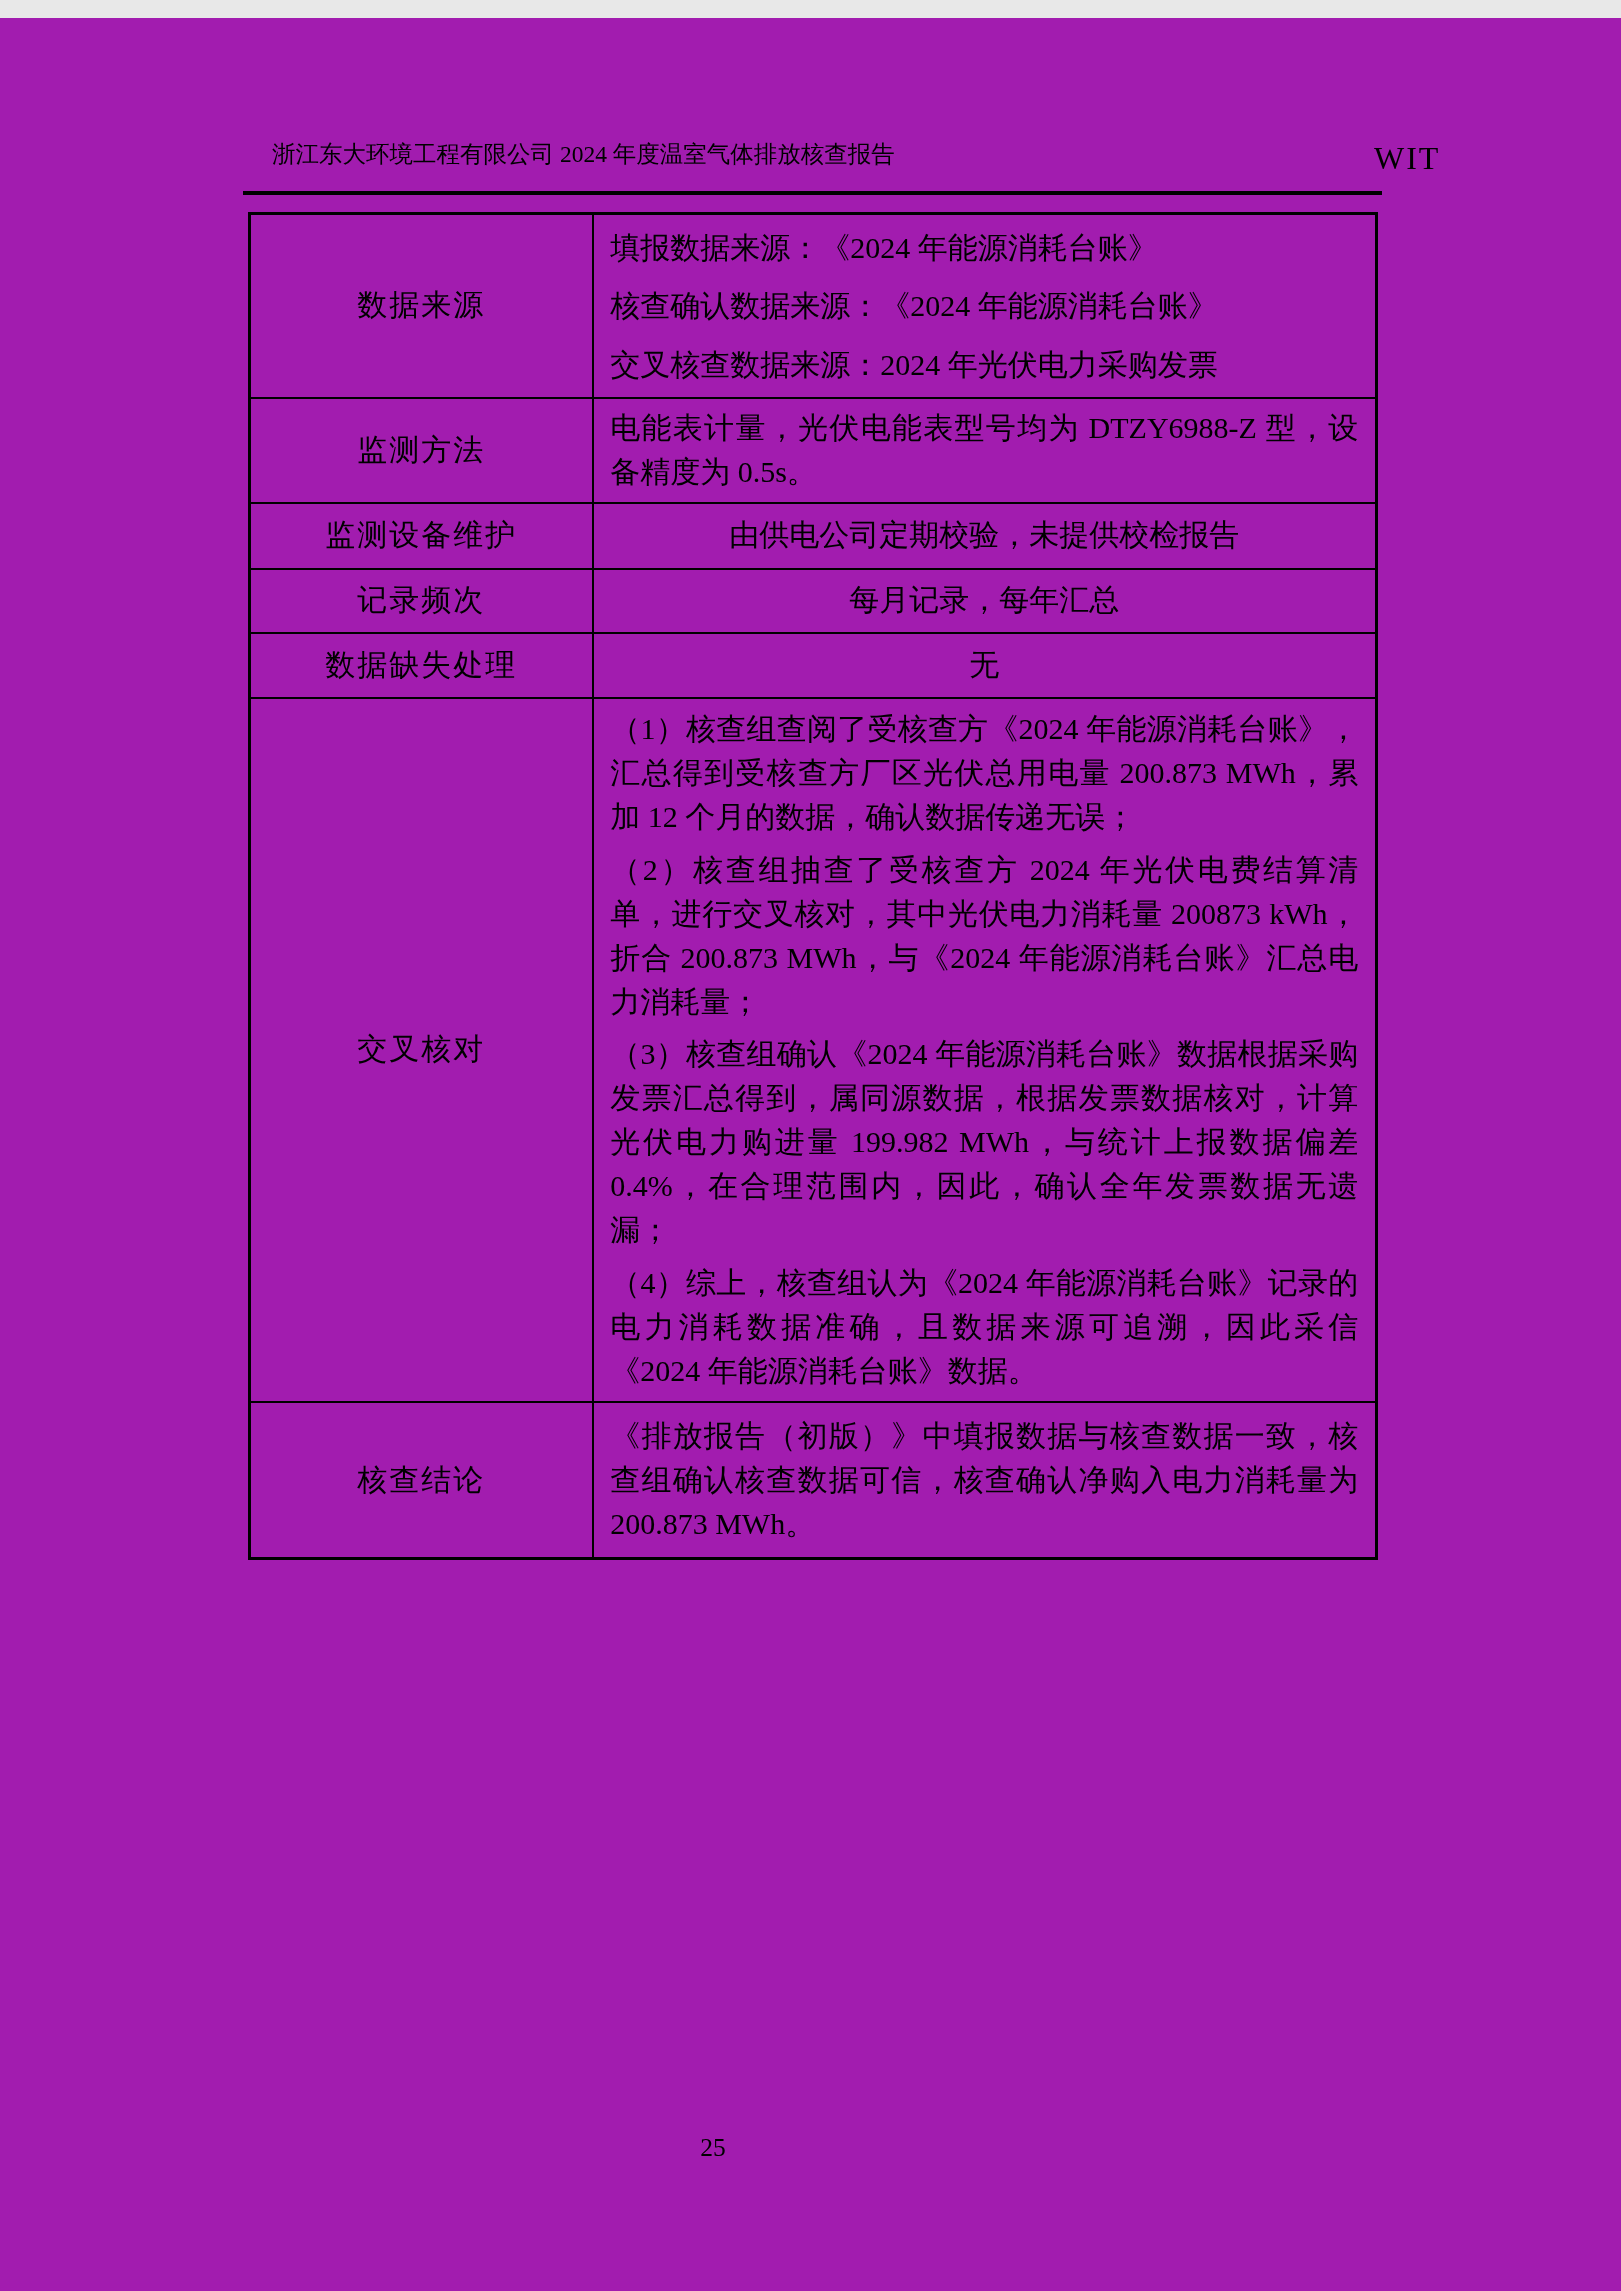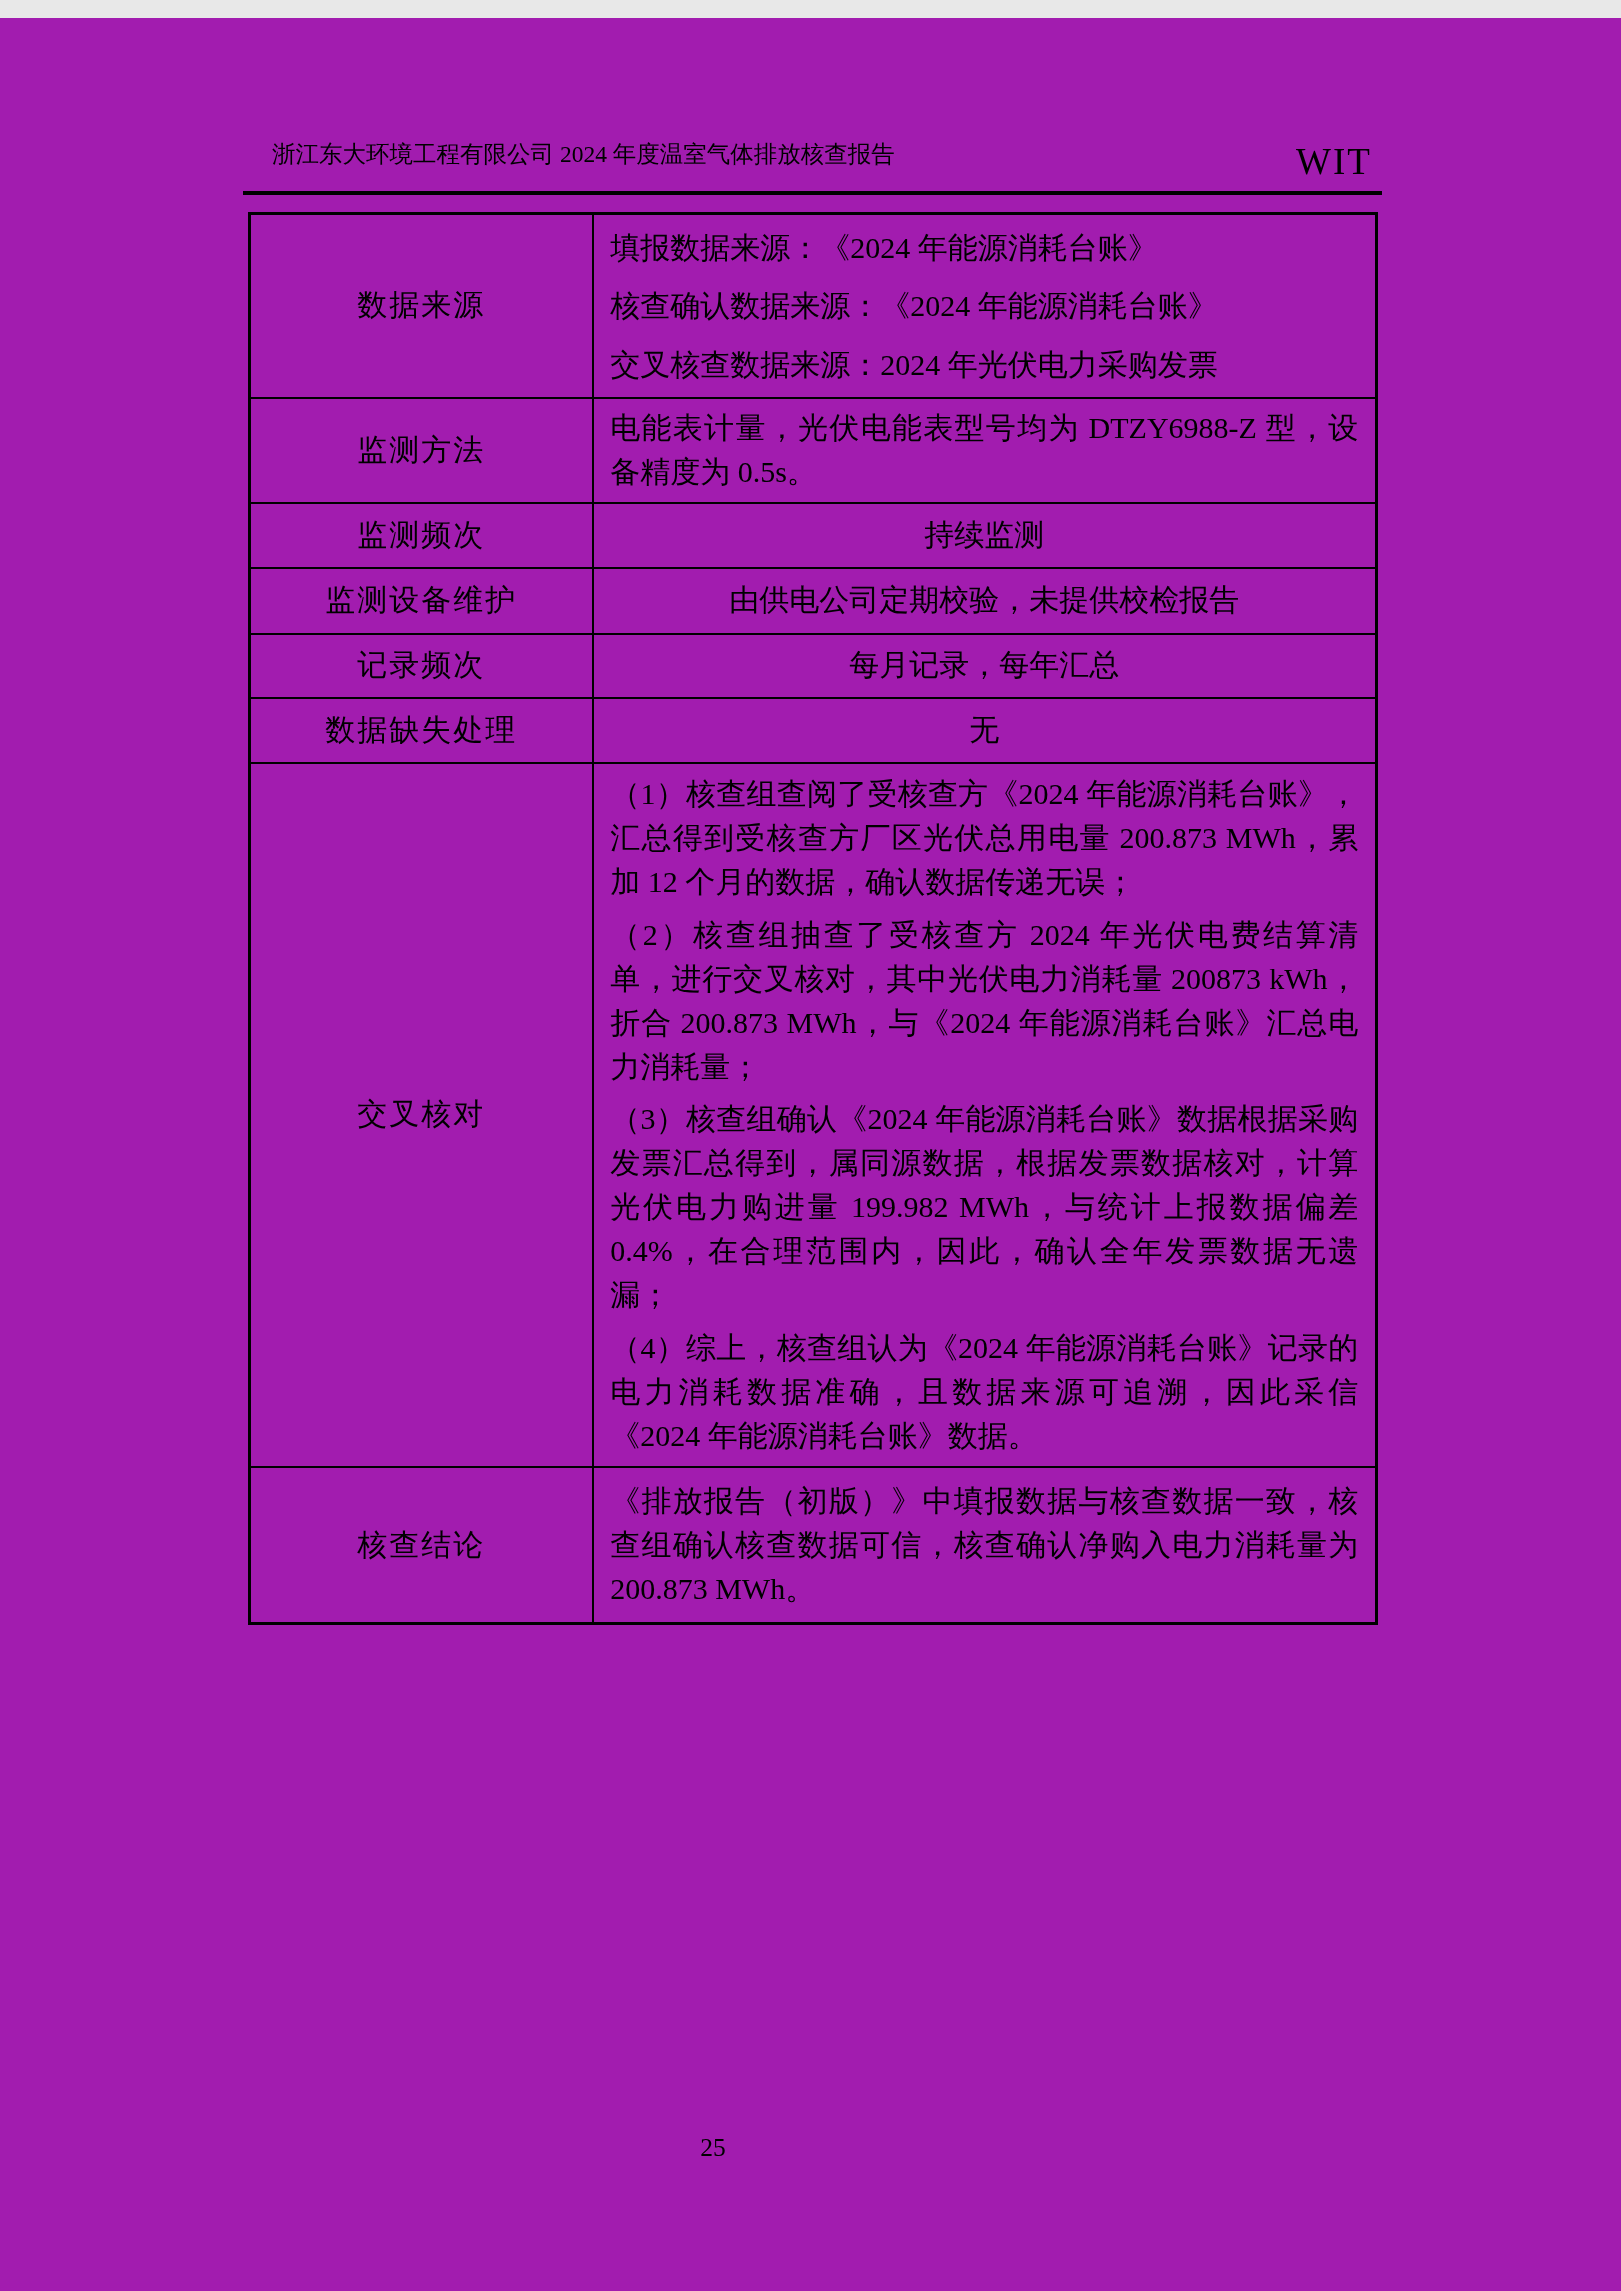--- a/index.html
+++ b/index.html
@@ -10,22 +10,22 @@
     background:#a21caf;
     font-family:"Liberation Serif","DejaVu Serif",serif;
     color:#000;
     overflow:hidden;
   }
   .header-title{
     position:absolute;left:272px;top:120px;
     font-size:23.5px;line-height:33px;white-space:nowrap;
   }
   .wit-logo{
-    position:absolute;left:1296px;top:122px;
-    font-size:37px;letter-spacing:2px;
+    position:absolute;left:1374px;top:122px;
+    font-size:32px;letter-spacing:2px;
   }
   .header-rule{
     position:absolute;left:243px;top:173px;
     width:1139px;height:3.9px;background:#000;
   }
   table.report{
     position:absolute;left:248px;top:194px;
     width:1127px;
     border-collapse:collapse;table-layout:fixed;
     border:3.9px solid #000;
@@ -95,24 +95,20 @@
         <td class="lines-val">
           <p>填报数据来源：《2024 年能源消耗台账》</p>
           <p>核查确认数据来源：《2024 年能源消耗台账》</p>
           <p>交叉核查数据来源：2024 年光伏电力采购发票</p>
         </td>
       </tr>
       <tr style="height:105px">
         <td class="label">监测方法</td>
         <td class="text-val">电能表计量，光伏电能表型号均为 DTZY6988-Z 型，设备精度为 0.5s。</td>
       </tr>
-      <tr style="height:65px">
-        <td class="label">监测频次</td>
-        <td class="center-val">持续监测</td>
-      </tr>
       <tr style="height:66px">
         <td class="label">监测设备维护</td>
         <td class="center-val">由供电公司定期校验，未提供校检报告</td>
       </tr>
       <tr style="height:64px">
         <td class="label">记录频次</td>
         <td class="center-val">每月记录，每年汇总</td>
       </tr>
       <tr style="height:65px">
         <td class="label">数据缺失处理</td>

